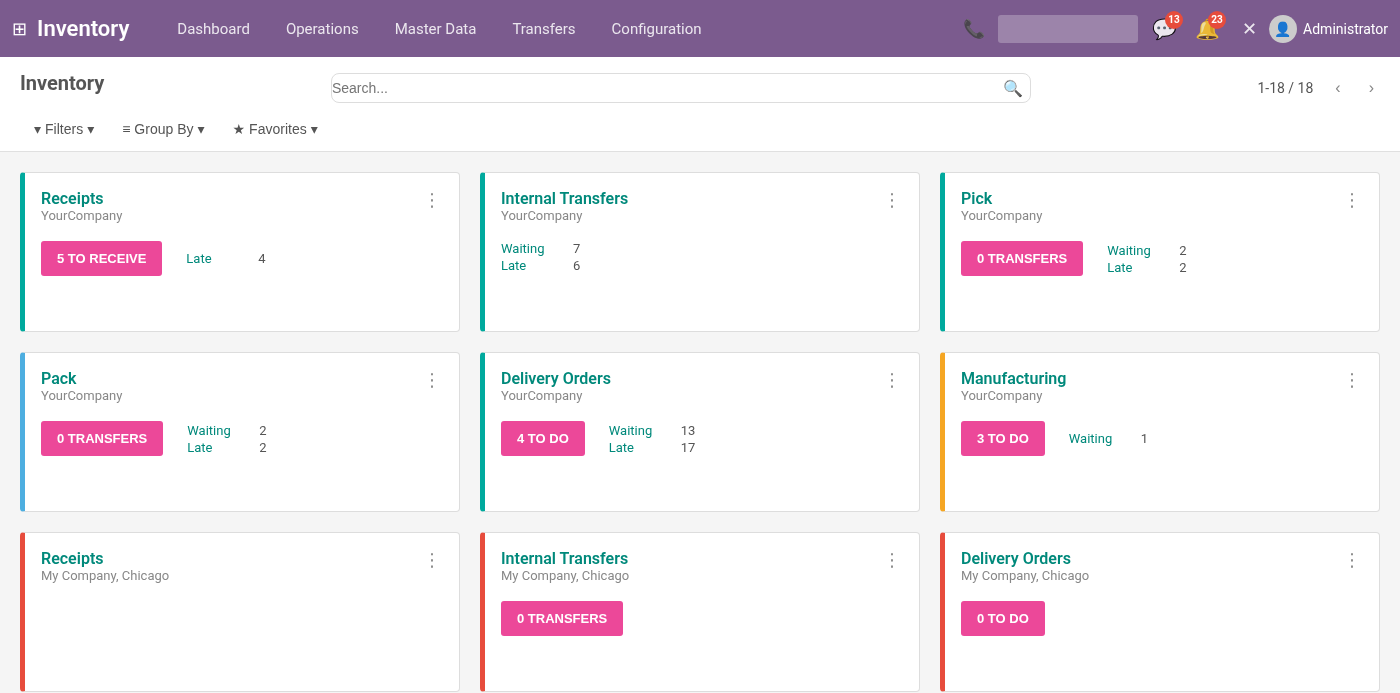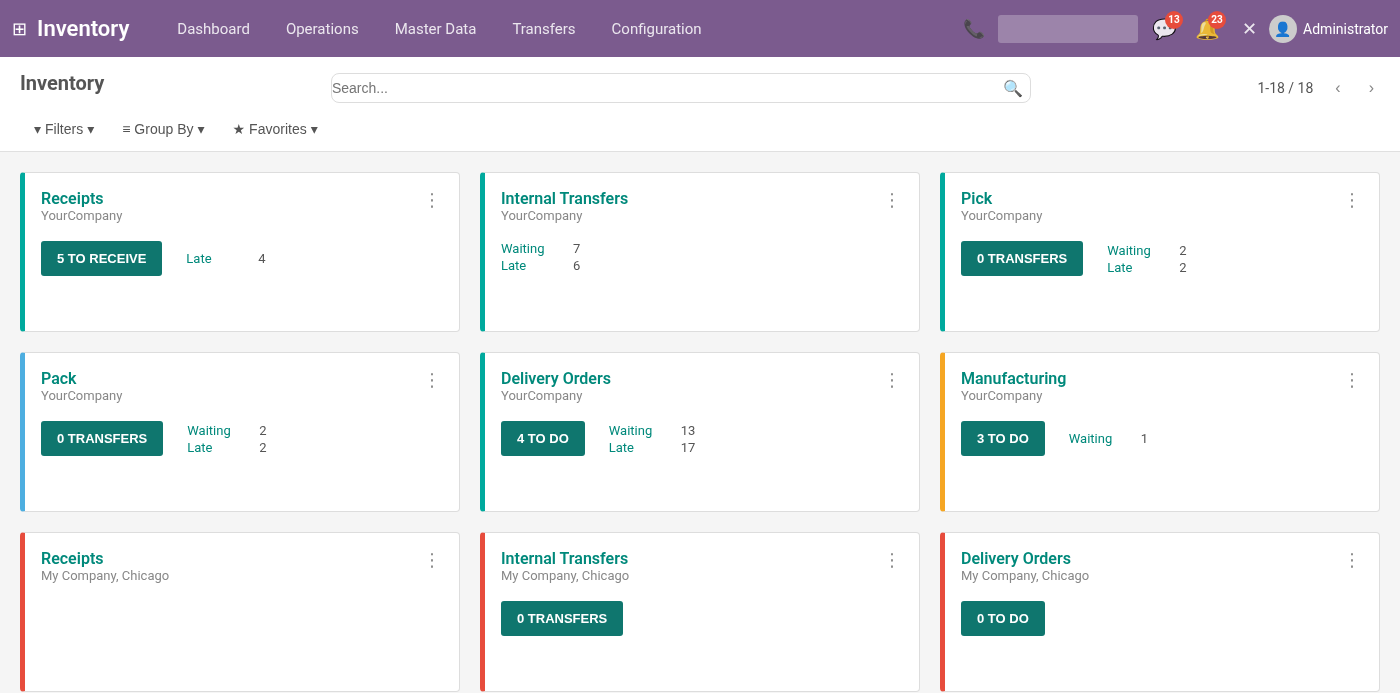--- a/index.html
+++ b/index.html
@@ -208,21 +208,21 @@
       font-size: 18px;
       line-height: 1;
       padding: 2px;
     }
     .card-body {
       display: flex;
       align-items: center;
       gap: 24px;
     }
     .action-btn {
-      background: #0f766e;
+      background: #ec4899;
       color: white;
       border: none;
       border-radius: 3px;
       padding: 10px 16px;
       font-size: 13px;
       font-weight: 600;
       cursor: pointer;
       white-space: nowrap;
     }
     .card-stats {

